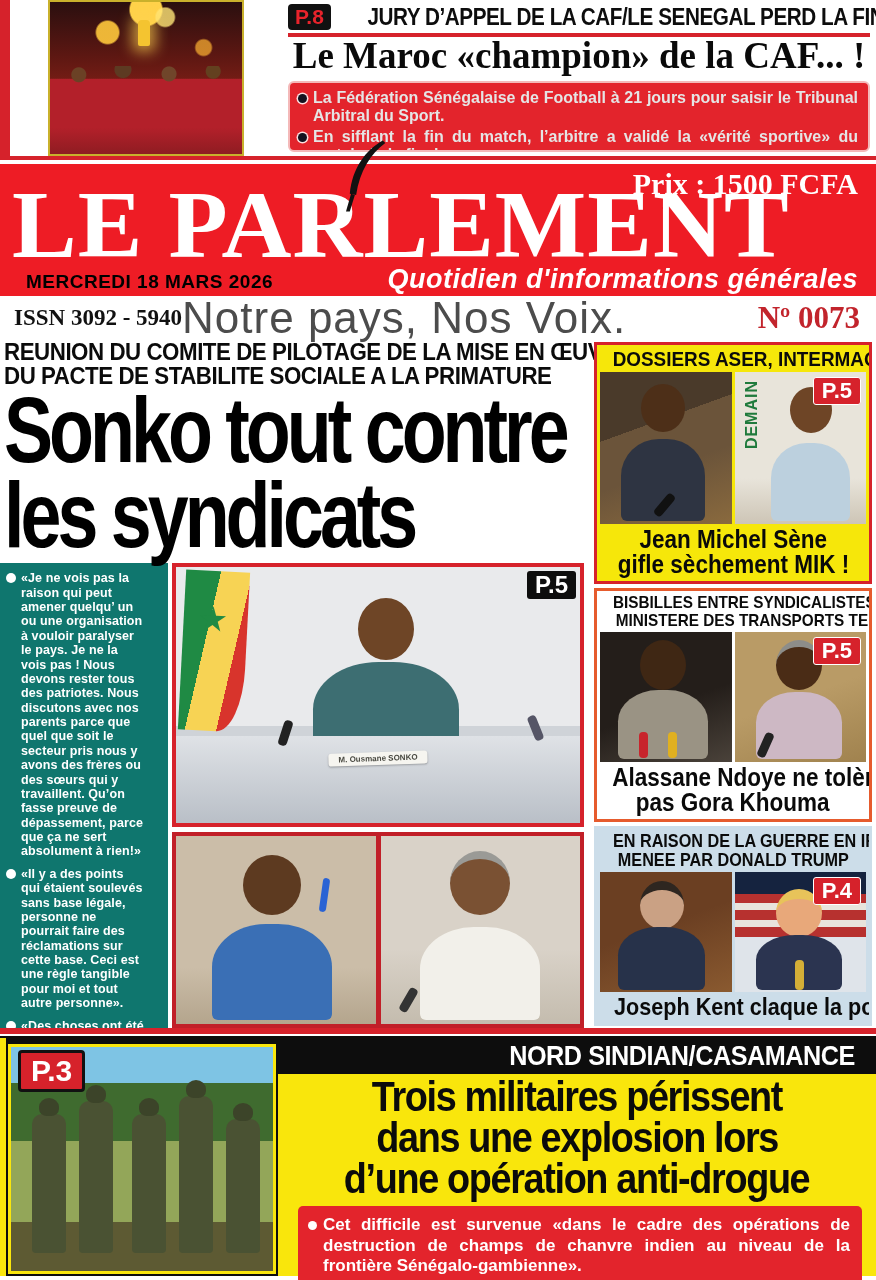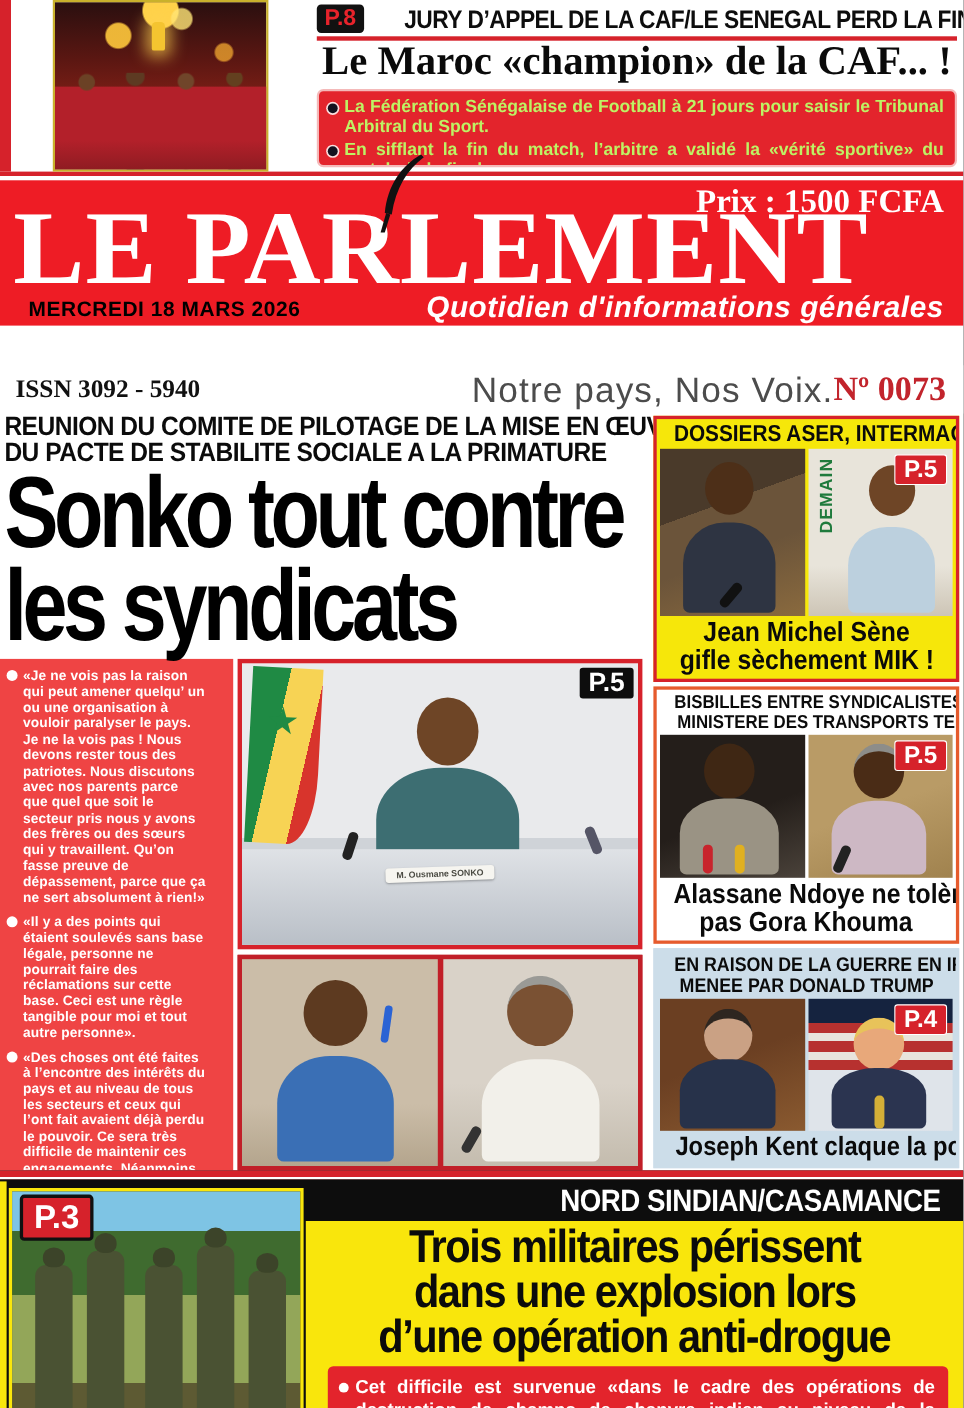--- a/index.html
+++ b/index.html
@@ -31,59 +31,59 @@
   .top-right{flex:1;display:flex;flex-direction:column;padding:2px 6px 4px 6px;min-width:0;}
   .kicker-row{display:flex;align-items:center;height:30px;}
   .badge{font-weight:bold;border-radius:4px;padding:1px 7px;line-height:1.1;}
   .badge-p8{background:#111;color:#e8232b;font-size:21px;flex:none;}
   .top-kicker{flex:1;text-align:center;font-size:23px;font-weight:bold;color:#0d0d0d;
      letter-spacing:-.5px;white-space:nowrap;}
   .red-rule{height:4px;background:#d6222b;margin:1px 0 0 0;}
   .maroc-headline{font-family:"Liberation Serif",serif;font-weight:bold;font-size:37px;
      text-align:center;color:#0a0a0a;line-height:1.05;height:44px;white-space:nowrap;}
   .top-bullet-box{flex:1;background:#e3242c;border-radius:6px;border:2px solid #f4b9b9;
-     padding:3px 10px 3px 8px;color:#bef264;overflow:hidden;}
+     padding:3px 10px 3px 8px;color:#e5e5e5;overflow:hidden;}
   .tb-item{position:relative;padding-left:15px;font-weight:bold;font-size:16px;line-height:1.12;
      margin-top:3px;text-align:justify;}
   .tb-item::before{content:"";position:absolute;left:0;top:5px;width:9px;height:9px;
      border-radius:50%;background:#14121f;box-shadow:0 0 0 1.5px rgba(255,255,255,.85);}
 
   
   .sep-strip{height:8px;background:#d6222b;border-bottom:4px solid #fff;}
   .masthead{position:relative;height:132px;background:#ee1c25;}
   .mast-price{position:absolute;top:3px;right:18px;color:#fff;font-family:"Liberation Serif",serif;
      font-weight:bold;font-size:30px;}
   .mast-title{position:absolute;left:12px;top:14px;color:#fff;font-family:"Liberation Serif",serif;
      font-weight:bold;font-size:95px;line-height:1;letter-spacing:1px;white-space:nowrap;
      transform:scaleX(1.02);transform-origin:left;}
   .quill{position:absolute;left:336px;top:-26px;width:58px;height:76px;z-index:3;}
   .mast-date{position:absolute;left:26px;bottom:3px;color:#000000;font-weight:bold;font-size:19px;
      letter-spacing:.5px;}
   .mast-tagline{position:absolute;right:18px;bottom:1px;color:#fff;font-style:italic;
      font-weight:bold;font-size:27px;letter-spacing:.5px;}
 
   
-  .info-bar{height:44px;display:flex;align-items:center;background:#fff;margin-top:36px;}
+  .info-bar{height:44px;display:flex;align-items:center;background:#fff;}
   .issn{font-family:"Liberation Serif",serif;font-weight:bold;font-size:23px;color:#111;
      margin-left:14px;flex:none;}
-  .motto{flex:1;text-align:right;color:#4c4c4c;font-size:32px;letter-spacing:1px;
+  .motto{flex:1;text-align:left;color:#4c4c4c;font-size:44px;letter-spacing:1px;
      font-weight:normal;line-height:1;}
   .issue-no{font-family:"Liberation Serif",serif;font-weight:bold;font-size:31px;color:#c2242c;
      margin-right:16px;flex:none;}
 
   
   .main{display:flex;height:688px;}
   .lead-col{width:588px;flex:none;display:flex;flex-direction:column;}
   .lead-kicker{font-size:24px;font-weight:bold;color:#0b0b0b;line-height:1.0;letter-spacing:-.5px;
      padding-left:4px;white-space:nowrap;}
   .lead-headline{font-weight:bold;color:#000;font-size:92px;line-height:.92;letter-spacing:-5px;
      padding-left:4px;white-space:nowrap;}
   .lead-headline .condensed-l{transform:scaleX(.8);}
   .lead-body{flex:1;display:flex;margin-top:6px;min-height:0;}
-  .quote-col{width:212px;flex:none;background:#ef4444;color:#fff;padding:8px 24px 4px 8px;
+  .quote-col{width:168px;flex:none;background:#0f766e;color:#fff;padding:8px 24px 4px 8px;
      overflow:hidden;}
   .quote{position:relative;padding-left:13px;font-weight:bold;font-size:12.5px;line-height:1.15;
      margin-bottom:8px;letter-spacing:.1px;}
   .quote::before{content:"";position:absolute;left:-2px;top:2px;width:10px;height:10px;
      border-radius:50%;background:#fff;}
   .photo-col{flex:1;display:flex;flex-direction:column;padding:0 4px;min-width:0;}
   .main-photo{position:relative;height:264px;border:4px solid #d6222b;background:
        linear-gradient(180deg,#e9eaec 0 62%,#cfd3d8 62% 72%,#e6e4df 72% 100%);overflow:hidden;}
   .flag-sn{position:absolute;left:6px;top:4px;width:64px;height:160px;
      background:linear-gradient(100deg,#1f8a44 0 38%,#f7d354 38% 72%,#d8342c 72% 100%);

